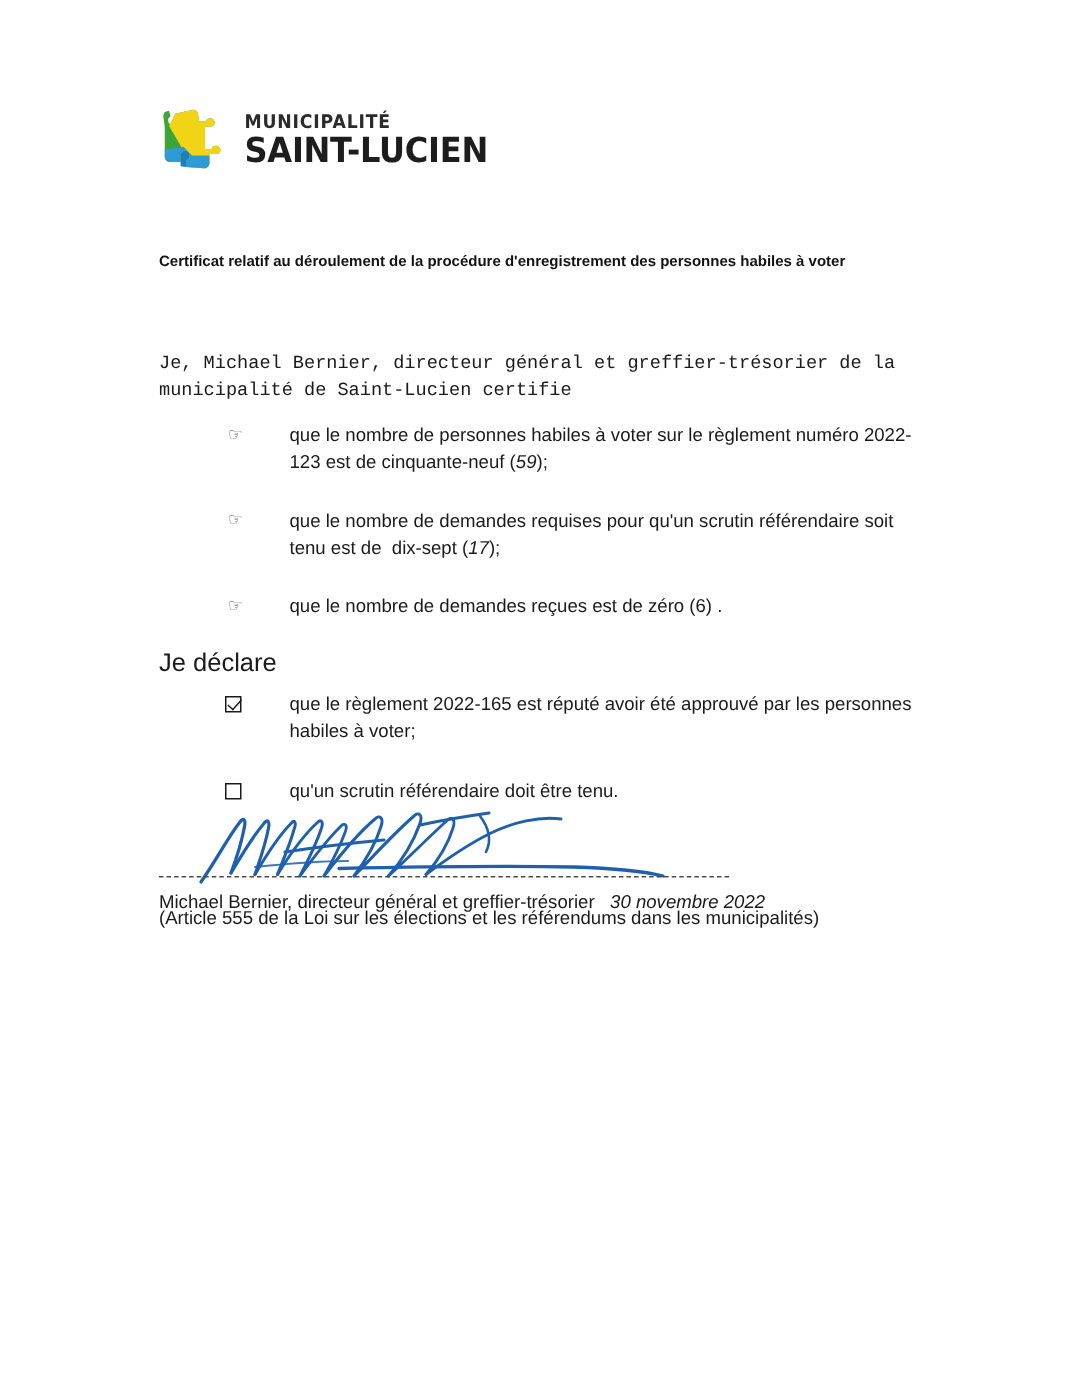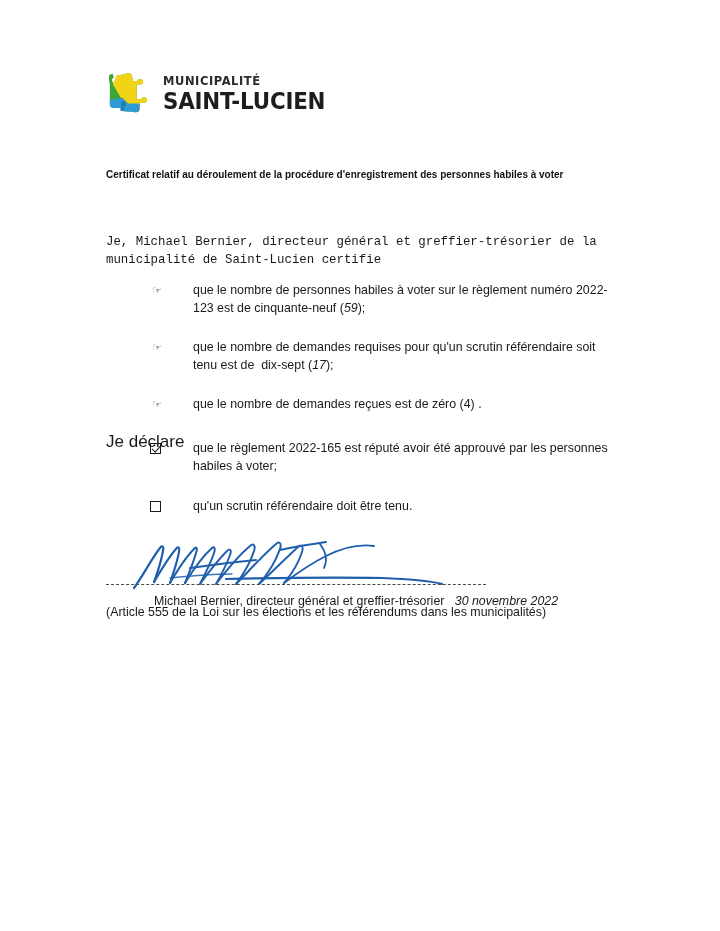--- a/index.html
+++ b/index.html
@@ -123,21 +123,21 @@
     left: 106px;
     top: 430px;
     font-size: 17px;
     line-height: 1.45;
     color: #1a1a1a;
   }
 
   .declare-list {
     position: absolute;
     left: 106px;
-    top: 440px;
+    top: 461px;
     width: 510px;
   }
   .declare-row {
     display: flex;
     align-items: flex-start;
     margin-bottom: 22px;
   }
   .checkbox-cell {
     width: 87px;
     flex: 0 0 87px;
@@ -187,21 +187,20 @@
     border-top: 1.3px dashed #4a4a4a;
   }
 
   .sig-name-row {
     position: absolute;
     left: 106px;
     top: 594px;
     font-size: 12.4px;
     color: #1a1a1a;
     white-space: pre;
-    margin-left: 48px;
   }
   .sig-date {
     font-style: italic;
   }
 
   .legal-note {
     position: absolute;
     left: 106px;
     top: 604px;
     width: 530px;
@@ -242,21 +241,21 @@
       <div class="clause-text"><span>que le nombre de personnes habiles à voter sur le règlement numéro 2022-123 est de cinquante-neuf (</span><em>59</em><span>);</span></div>
     </div>
 
     <div class="clause">
       <div class="clause-marker">☞</div>
       <div class="clause-text"><span>que le nombre de demandes requises pour qu'un scrutin référendaire soit tenu est de  dix-sept (</span><em>17</em><span>);</span></div>
     </div>
 
     <div class="clause">
       <div class="clause-marker">☞</div>
-      <div class="clause-text"><span>que le nombre de demandes reçues est de zéro (4) .</span><em></em><span></span></div>
+      <div class="clause-text"><span>que le nombre de demandes reçues est de zéro (6) .</span><em></em><span></span></div>
     </div>
 
   </div>
 
   <div class="declare-lead">Je déclare</div>
 
   <div class="declare-list">
 
     <div class="declare-row">
       <div class="checkbox-cell">

